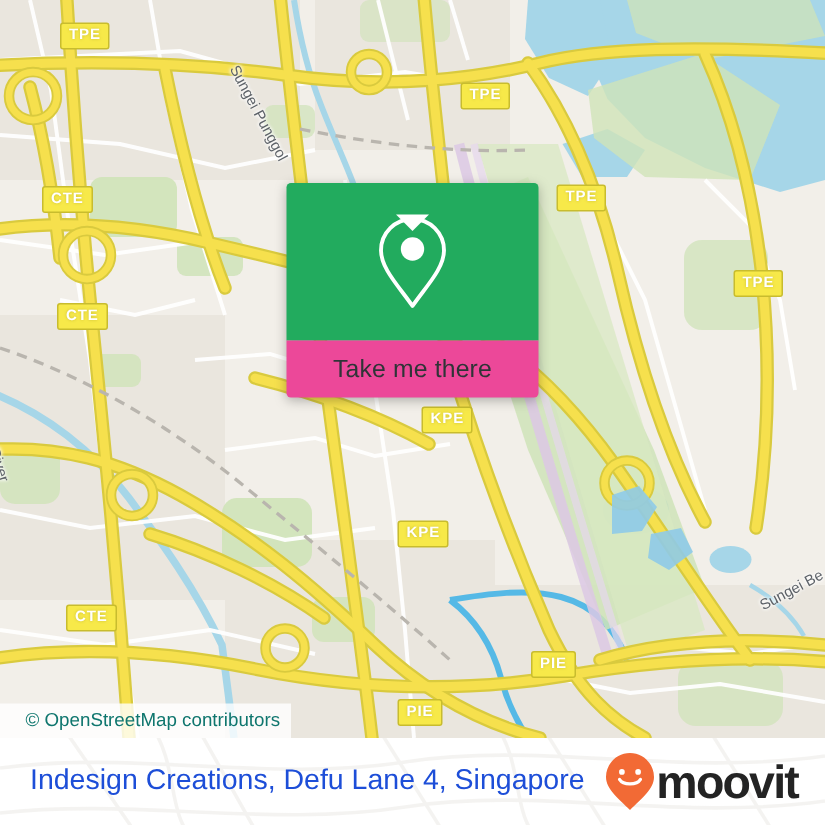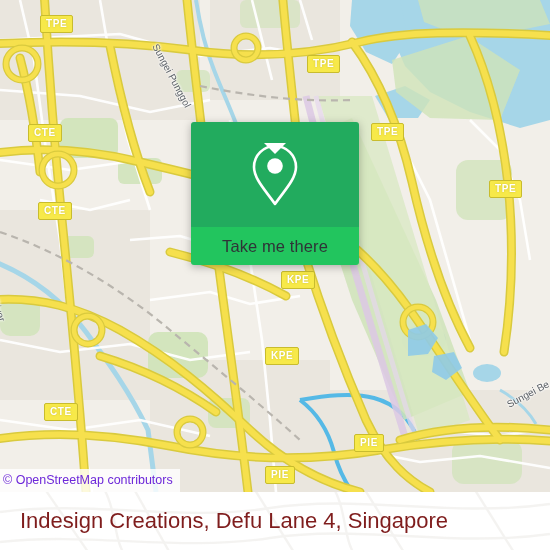--- a/index.html
+++ b/index.html
@@ -41,40 +41,40 @@
     font-family:"Liberation Sans", sans-serif;
     font-size:10px;
     white-space:nowrap;
     text-shadow:0 0 3px #fff,0 0 3px #fff,0 0 2px #fff;
   }
 
   
   #attrib{
     position:absolute;left:0;bottom:0;
     background:rgba(255,255,255,.80);
-    color:#6d28d9;
+    color:#0f766e;
     font-family:"Liberation Sans", sans-serif;
     font-size:12.5px;
     line-height:20px;
-    padding:1px 7px 2px 3px;
+    padding:1px 7px 2px 17px;
     white-space:nowrap;
   }
 
   
   #callout{
     position:absolute;left:191px;top:122px;width:168px;
     filter:drop-shadow(0 2px 4px rgba(0,0,0,.28));
   }
   #callout-top{
     background:#22ab5e;
     height:105px;border-radius:3px 3px 0 0;
     display:flex;align-items:center;justify-content:center;
   }
   #callout-bottom{
-    background:#22c55e;height:38px;border-radius:0 0 3px 3px;
+    background:#ec4899;height:38px;border-radius:0 0 3px 3px;
     display:flex;align-items:center;justify-content:center;
   }
   #callout-label{
     color:#2f3437;font-size:16.5px;font-family:"Liberation Sans", sans-serif;
     letter-spacing:.1px;
   }
   #callout-tail{
     position:absolute;left:50%;margin-left:-11px;top:143px;
     width:0;height:0;
     border-left:11px solid transparent;
@@ -83,21 +83,21 @@
   }
 
   
   #footer{
     position:absolute;left:0;top:492px;width:550px;height:58px;
     background:#ffffff;overflow:hidden;
   }
   #footer-bg{position:absolute;left:0;top:0;opacity:.55;}
   #footer-title{
     position:absolute;left:20px;top:0;height:58px;line-height:58px;
-    color:#7f1d1d;font-size:22px;font-family:"Liberation Sans", sans-serif;
+    color:#1d4ed8;font-size:19px;font-family:"Liberation Sans", sans-serif;
     white-space:nowrap;
   }
   #logo{
     position:absolute;right:18px;top:0;height:58px;
     display:flex;align-items:center;gap:1px;
   }
   #logo-word{
     color:#232323;font-size:31px;font-weight:bold;
     font-family:"Liberation Sans", sans-serif;
     letter-spacing:-1.2px;line-height:31px;
@@ -295,15 +295,24 @@
         <path d="M470,-10 L520,70"></path>
         <path d="M0,20 C90,8 180,30 270,16 C360,2 450,26 550,12"></path>
         <path d="M0,50 C90,40 180,60 270,46 C360,32 450,56 550,42"></path>
         <path d="M100,-10 C120,20 110,48 130,70"></path>
         <path d="M330,-10 C350,20 340,48 360,70"></path>
       </g>
     </svg>
 
     <div id="footer-title">Indesign Creations, Defu Lane 4, Singapore</div>
 
+    <div id="logo">
+      <svg width="34" height="40" viewBox="0 0 34 40">
+        <path d="M17 1 C8.2 1 1 8.2 1 17 C1 25 9 31 17 39 C25 31 33 25 33 17 C33 8.2 25.8 1 17 1 Z" fill="#f26a35"></path>
+        <circle cx="11.6" cy="13.6" r="1.9" fill="#ffffff"></circle>
+        <circle cx="22.4" cy="13.6" r="1.9" fill="#ffffff"></circle>
+        <path d="M10 18.6 C12.4 22.6 21.6 22.6 24 18.6" fill="none" stroke="#ffffff" stroke-width="2.1" stroke-linecap="round"></path>
+      </svg>
+      <span id="logo-word">moovit</span>
+    </div>
   </div>
 
 </div>
 
 </body></html>

